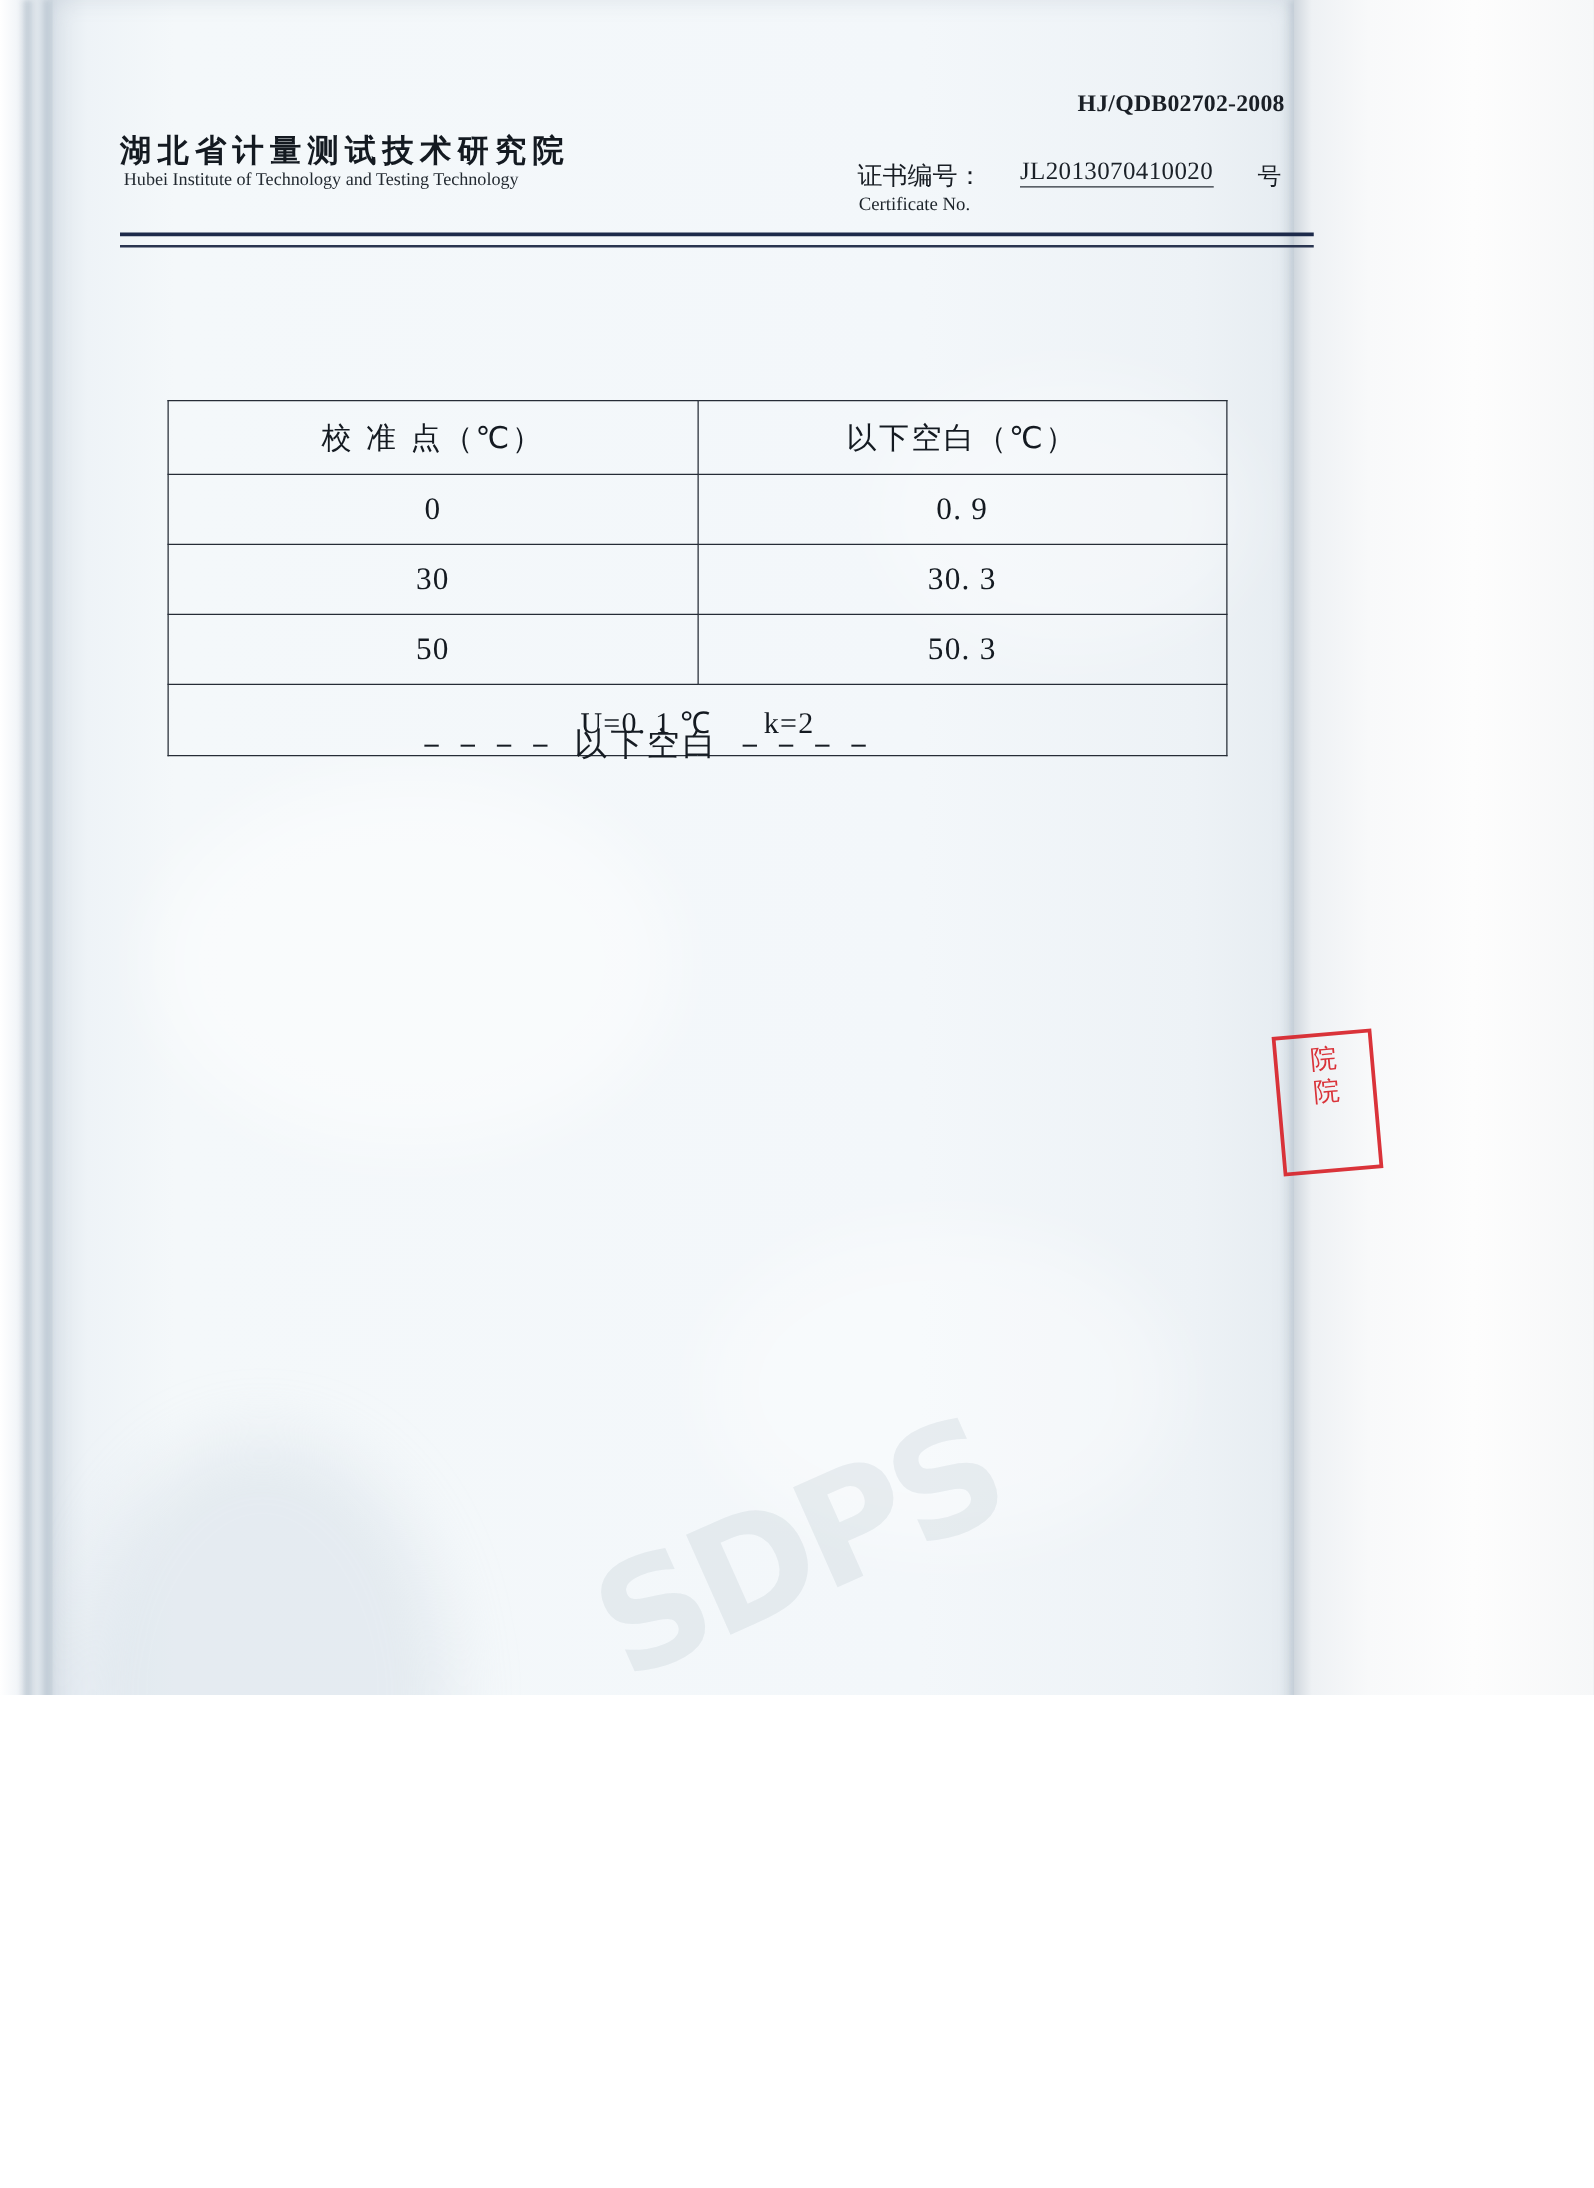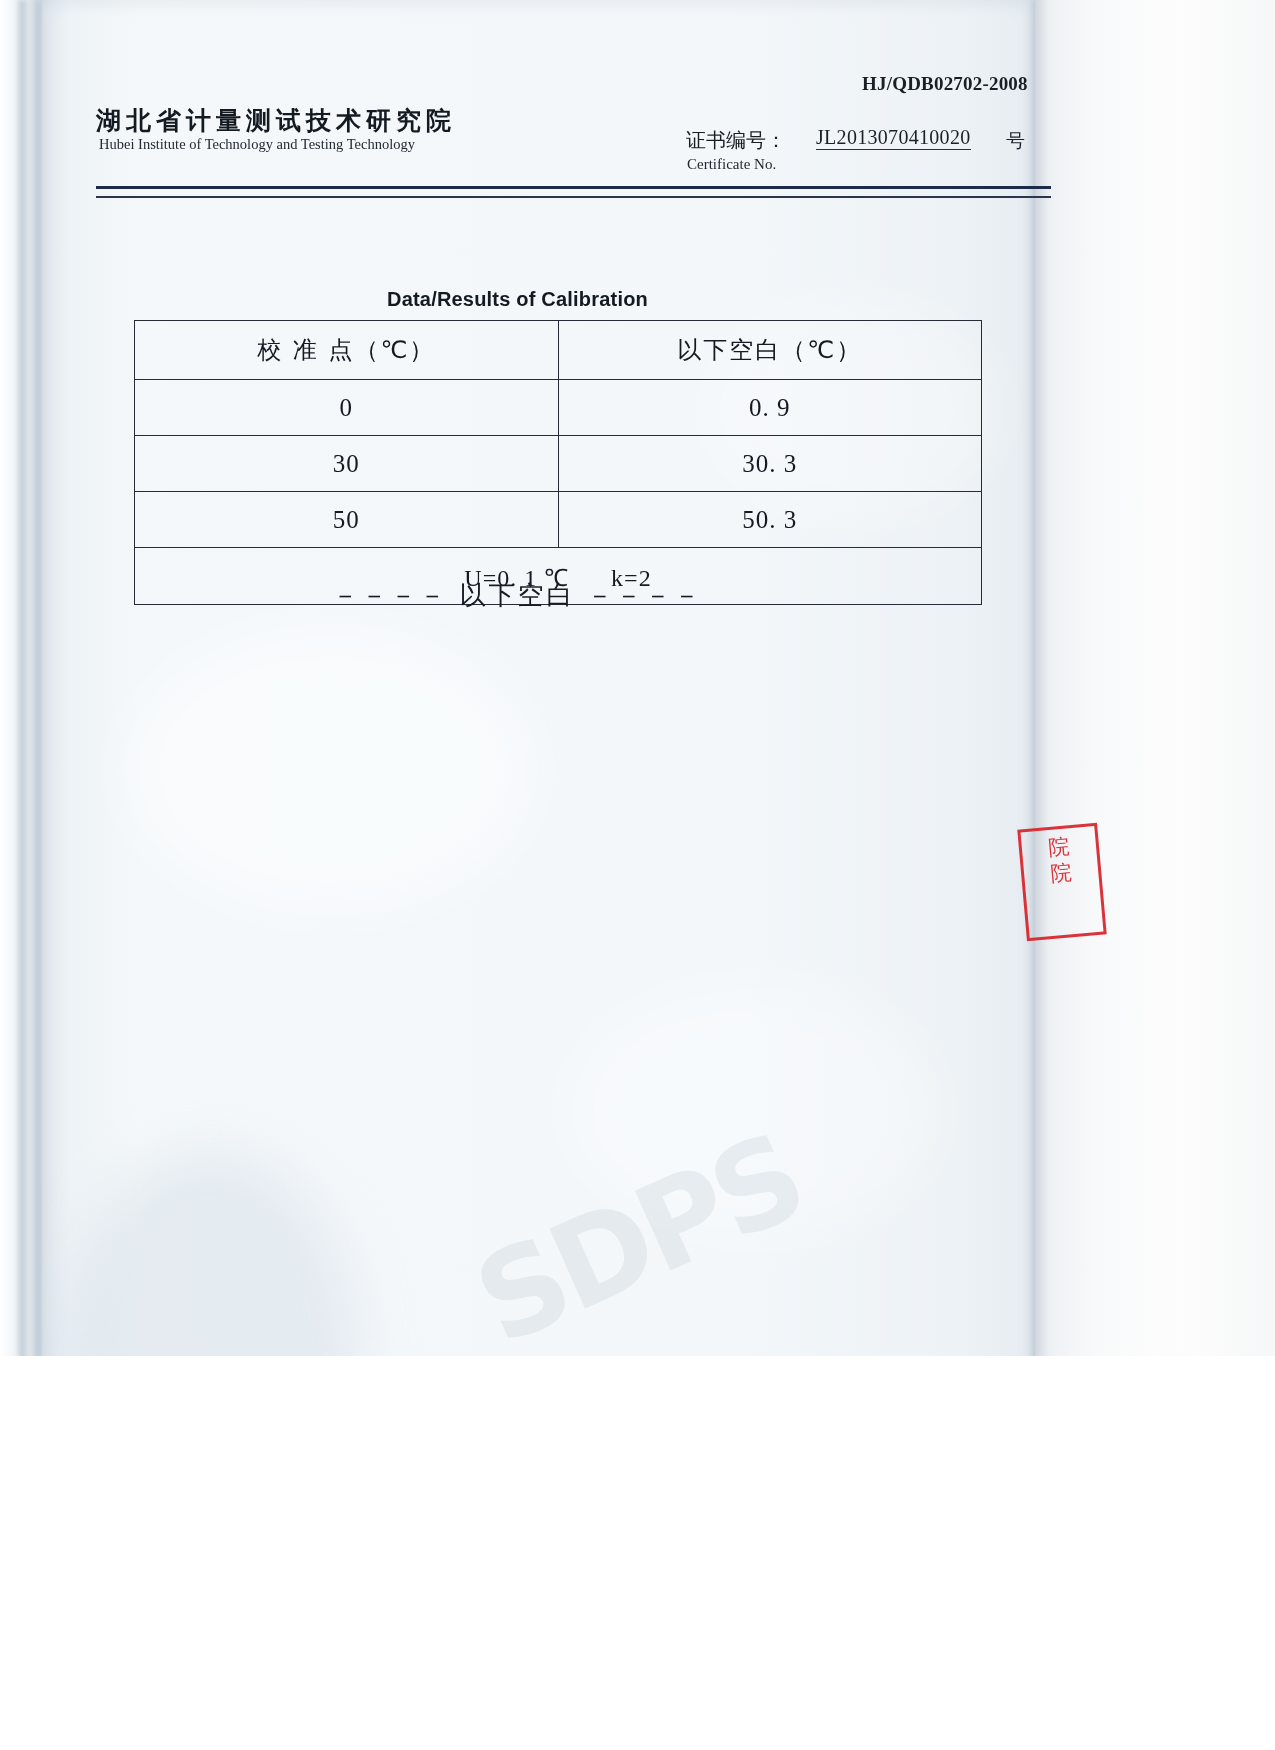--- a/index.html
+++ b/index.html
@@ -316,21 +316,20 @@
   <div class="inst-en">Hubei Institute of Technology and Testing Technology</div>
 
   <div class="cert-label-cn">证书编号：</div>
   <div class="cert-no-value">JL2013070410020</div>
   <div class="cert-hao">号</div>
   <div class="cert-label-en">Certificate No.</div>
 
   <div class="rule-thick"></div>
   <div class="rule-thin"></div>
 
-  <div class="title-en">Data/Results of Calibration</div>
 
   <table class="cal-table">
     <tbody>
       <tr class="hdr">
         <td>校 准 点（℃）</td>
         <td>以下空白（℃）</td>
       </tr>
       <tr class="row">
         <td>0</td>
         <td>0. 9</td>

